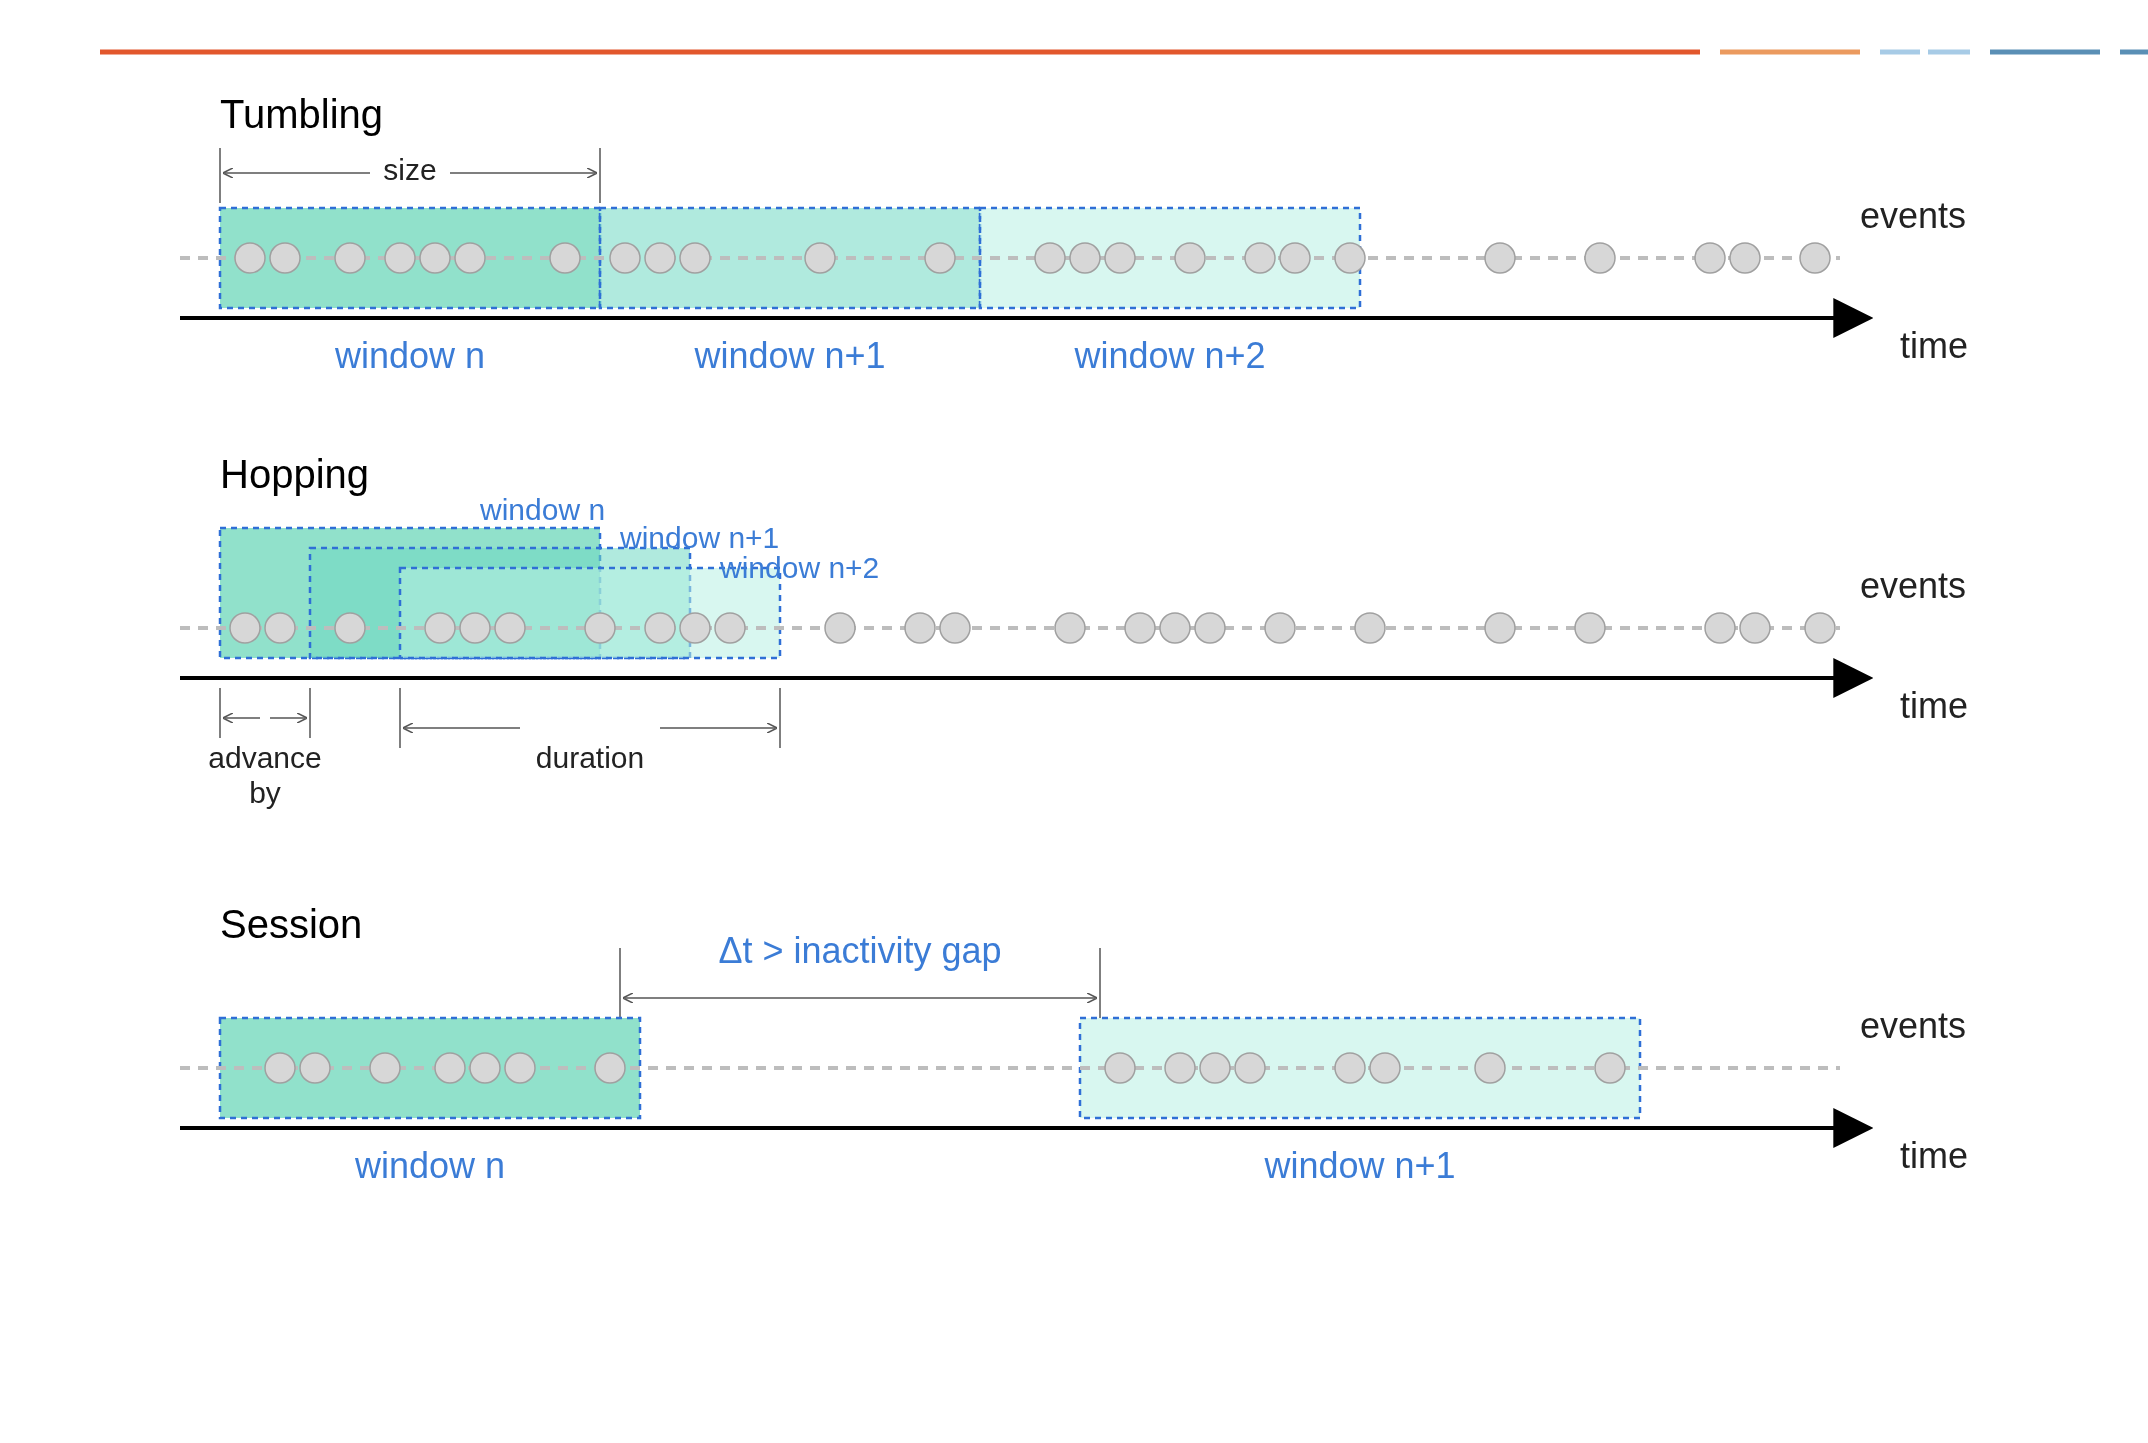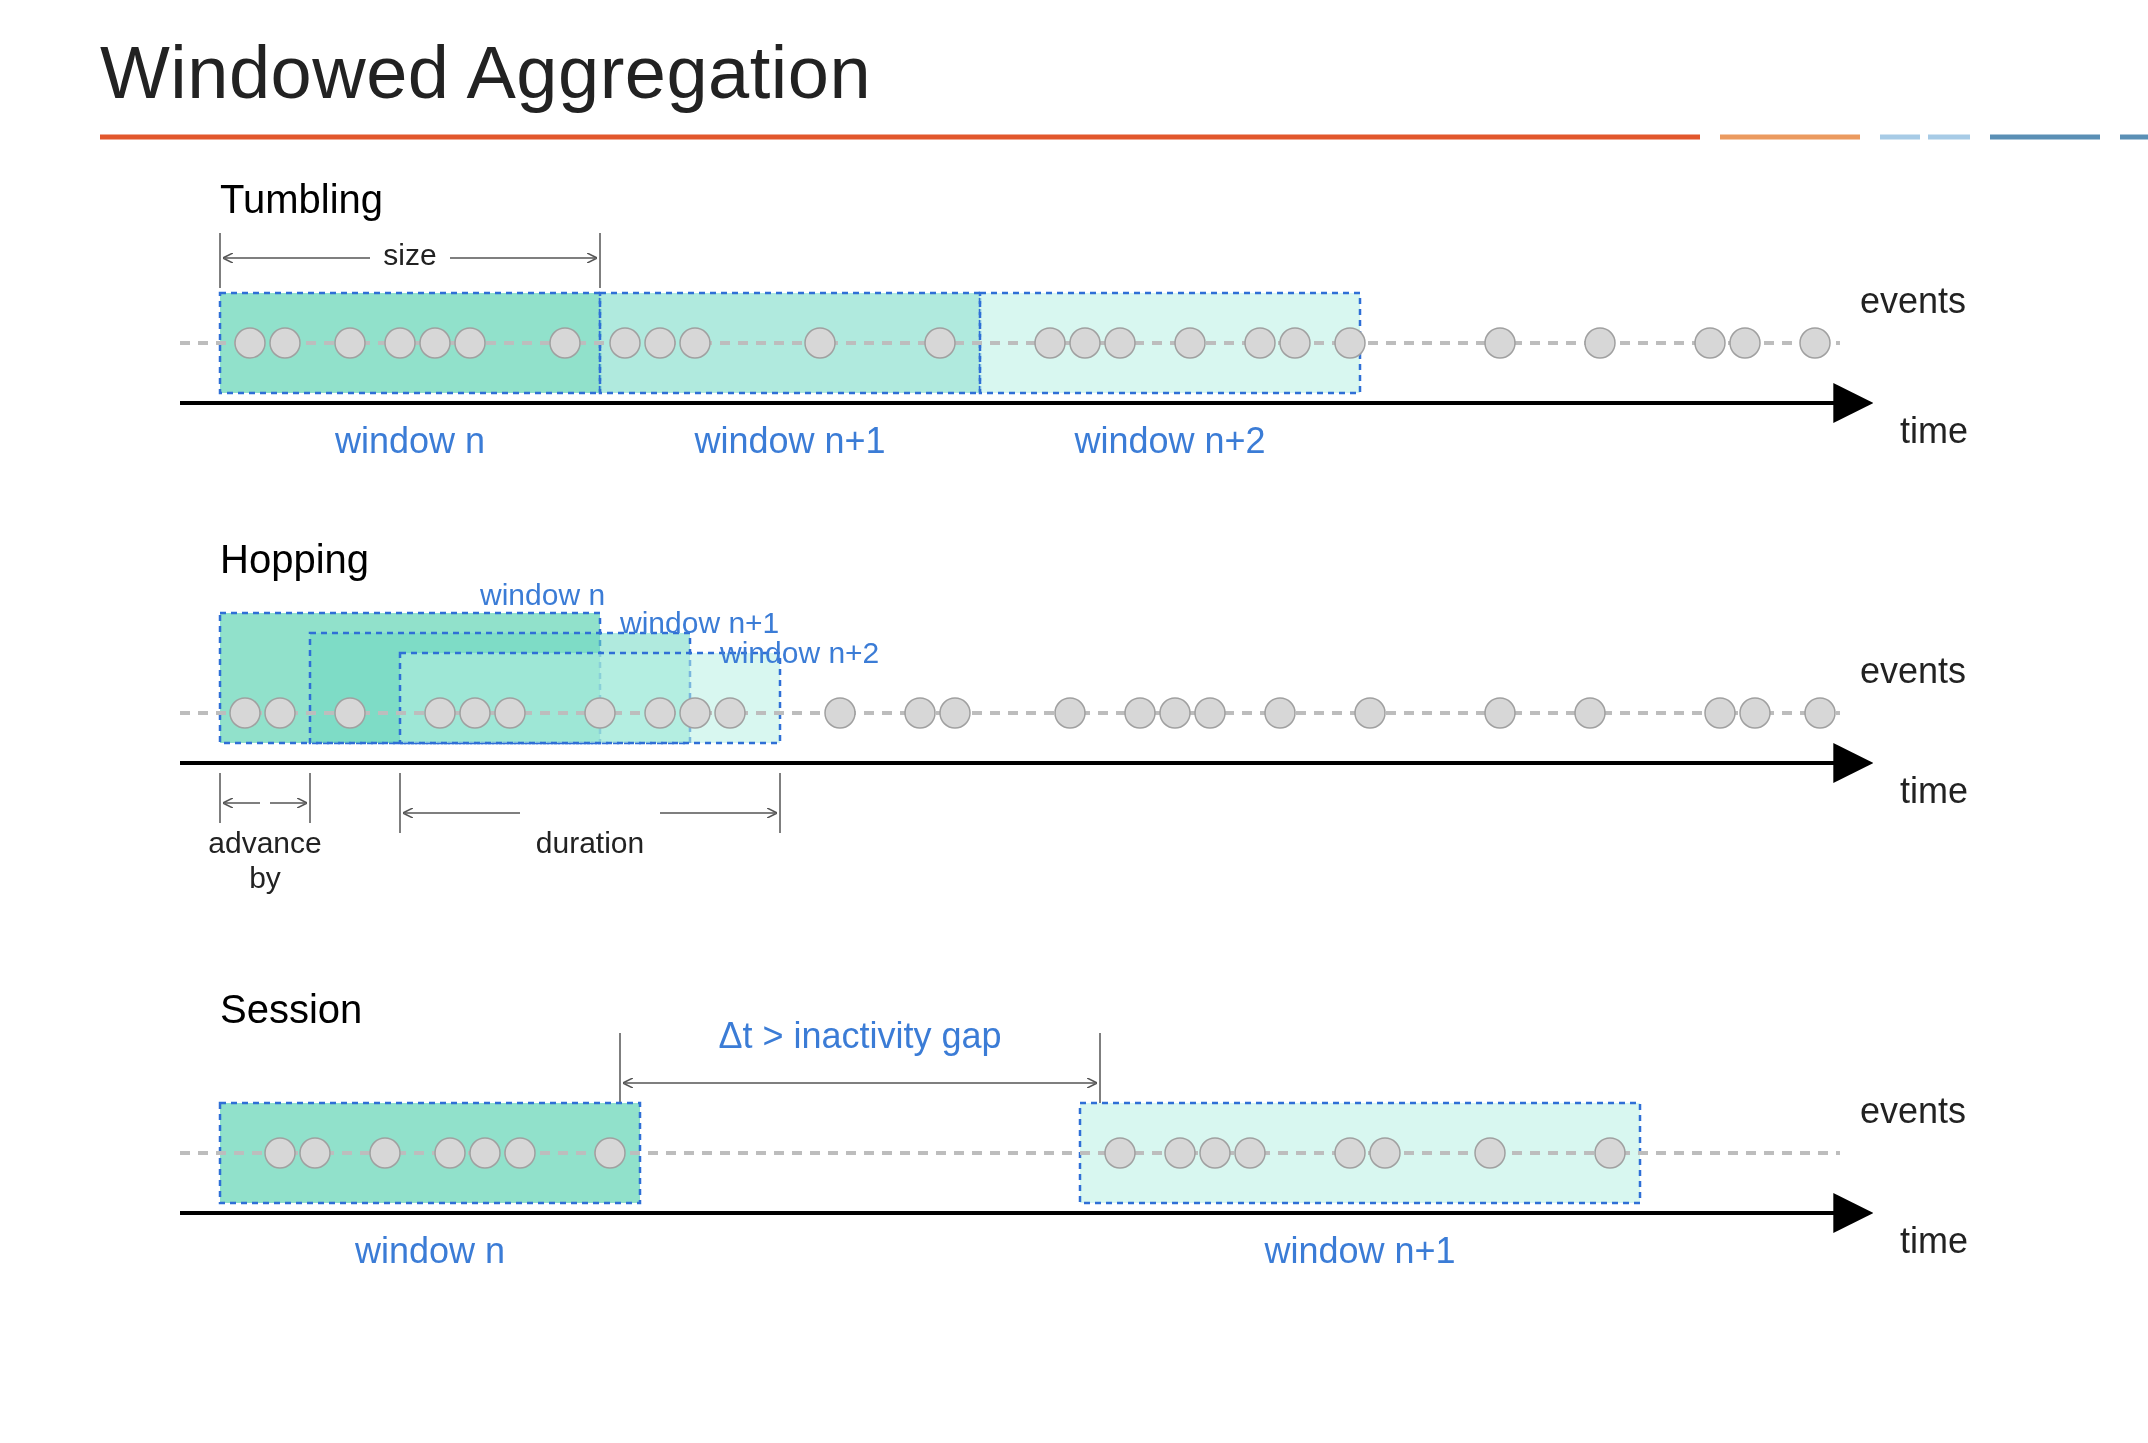--- a/index.html
+++ b/index.html
@@ -75,21 +75,20 @@
   .dim-line {
     stroke: #555;
     stroke-width: 1.5;
   }
 </style>
 </head>
 <body>
 
 <div class="slide">
 
-  <div class="title">Windowed Aggregation</div>
 
   <div class="hr-wrap">
     <svg width="2048" height="8" viewBox="0 0 2048 8">
       <line x1="0" y1="4" x2="1600" y2="4" stroke="#e2572c" stroke-width="5"></line>
       <line x1="1620" y1="4" x2="1760" y2="4" stroke="#eb9a5f" stroke-width="5"></line>
       <line x1="1780" y1="4" x2="1820" y2="4" stroke="#a7cbe6" stroke-width="5"></line>
       <line x1="1828" y1="4" x2="1870" y2="4" stroke="#a7cbe6" stroke-width="5"></line>
       <line x1="1890" y1="4" x2="2000" y2="4" stroke="#5a8fb5" stroke-width="5"></line>
       <line x1="2020" y1="4" x2="2048" y2="4" stroke="#5a8fb5" stroke-width="5"></line>
     </svg>

